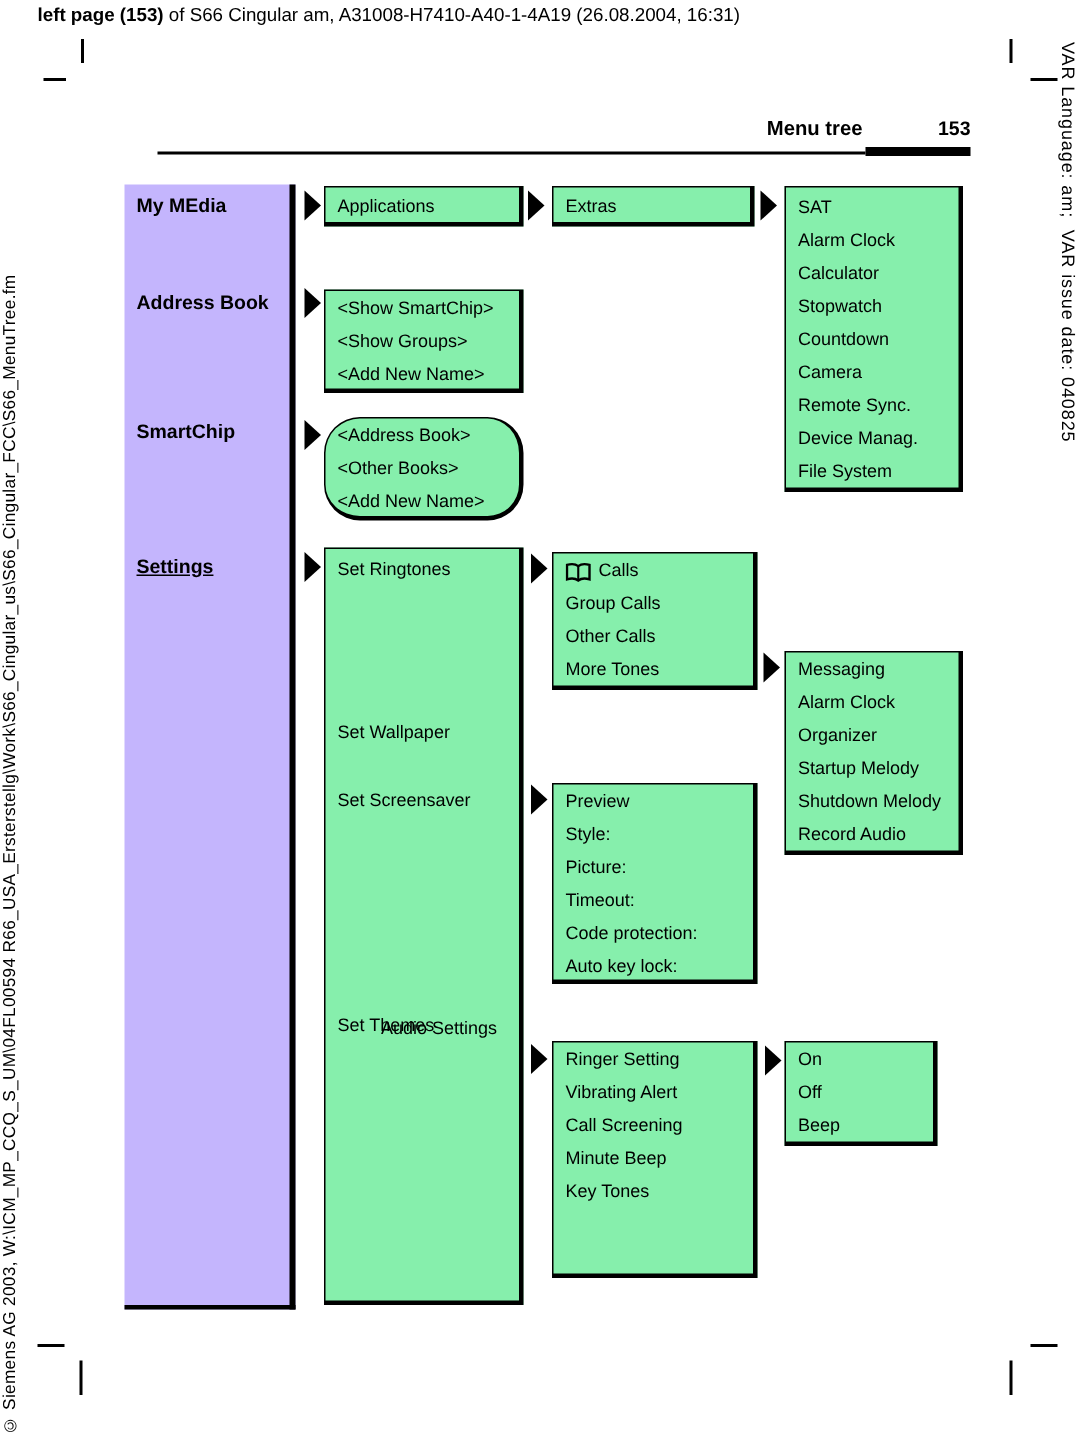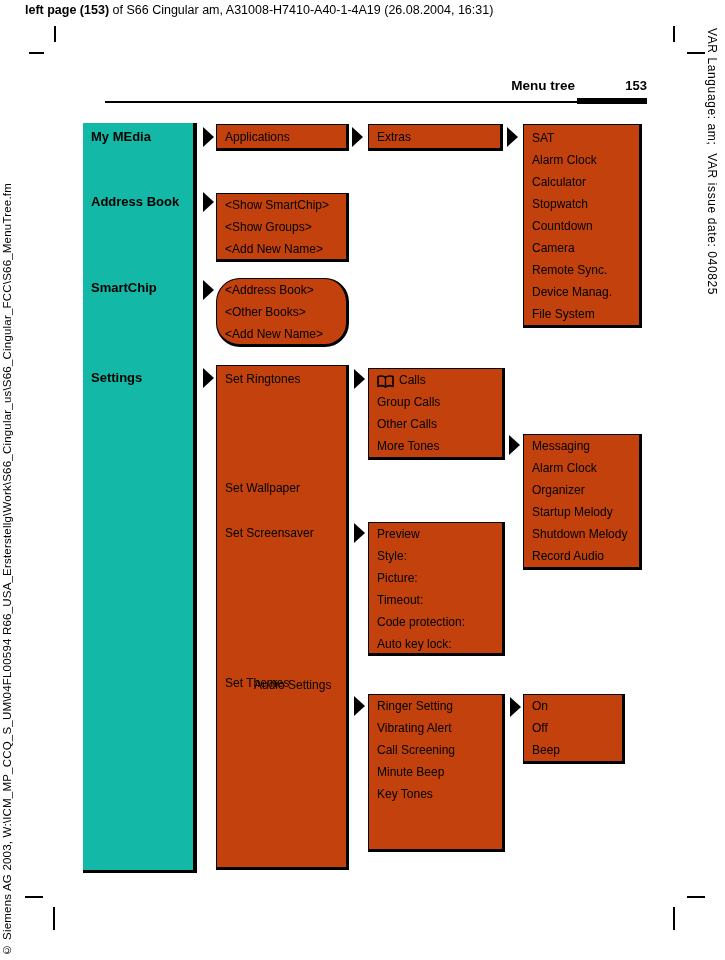--- a/index.html
+++ b/index.html
@@ -11,24 +11,24 @@
              transform:rotate(180deg);font-size:11.5px;white-space:pre;letter-spacing:0.2px;}
   .side-right{position:absolute;right:6px;top:28px;writing-mode:vertical-rl;
               font-size:12px;white-space:pre;letter-spacing:0.6px;}
   .crop{position:absolute;background:#000;}
   
   .sec-title{position:absolute;top:78px;right:150px;font-weight:bold;font-size:13.5px;}
   .sec-page{position:absolute;top:78px;right:78px;font-weight:bold;font-size:13px;}
   .rule-thin{position:absolute;left:105px;top:101px;width:472px;height:2px;background:#000;}
   .rule-thick{position:absolute;left:577px;top:98px;width:70px;height:6px;background:#000;}
   
-  .rootcol{position:absolute;left:83px;top:123px;width:114px;height:750px;background:#14b8a6;
+  .rootcol{position:absolute;left:83px;top:123px;width:114px;height:750px;background:#c4b5fd;
            border-right:4px solid #000;border-bottom:3px solid #000;box-sizing:border-box;}
   .rootlabel{position:absolute;left:8px;font-weight:bold;font-size:13px;line-height:14px;white-space:nowrap;}
-  .box{position:absolute;background:#c2410c;border:1px solid #000;border-right-width:3px;
+  .box{position:absolute;background:#86efac;border:1px solid #000;border-right-width:3px;
        border-bottom-width:3px;box-sizing:border-box;font-size:12px;}
   .box .line{height:22px;line-height:22px;padding-left:8px;white-space:nowrap;}
   .box .line1{height:24px;line-height:24px;padding-left:8px;white-space:nowrap;}
   .box .abs{position:absolute;left:0;right:0;height:22px;line-height:22px;padding-left:8px;white-space:nowrap;}
   .pt2{padding-top:2px;}
   .arrow{position:absolute;width:0;height:0;border-left:11px solid #000;
          border-top:10px solid transparent;border-bottom:10px solid transparent;}
   .bookline{display:inline-flex;align-items:center;gap:5px;}
   .book-icon{display:inline-block;margin-top:2px;}
 </style>
@@ -55,21 +55,21 @@
   <span class="sec-page">153</span>
   <div class="rule-thin"></div>
   <div class="rule-thick"></div>
 
   <div>
 
     <div class="rootcol">
       <span class="rootlabel" style="top:7px;">My MEdia</span>
       <span class="rootlabel" style="top:72px;">Address Book</span>
       <span class="rootlabel" style="top:158px;">SmartChip</span>
-      <span class="rootlabel" style="top:248px;">Settings</span>
+      <span class="rootlabel" style="top:248px;text-decoration:underline;">Settings</span>
     </div>
 
     <div class="arrow" style="left:203px;top:127px;"></div>
     <div class="arrow" style="left:203px;top:192px;"></div>
     <div class="arrow" style="left:203px;top:280px;"></div>
     <div class="arrow" style="left:203px;top:368px;"></div>
     <div class="arrow" style="left:352px;top:127px;"></div>
     <div class="arrow" style="left:354px;top:369px;"></div>
     <div class="arrow" style="left:354px;top:523px;"></div>
     <div class="arrow" style="left:354px;top:696px;"></div>

